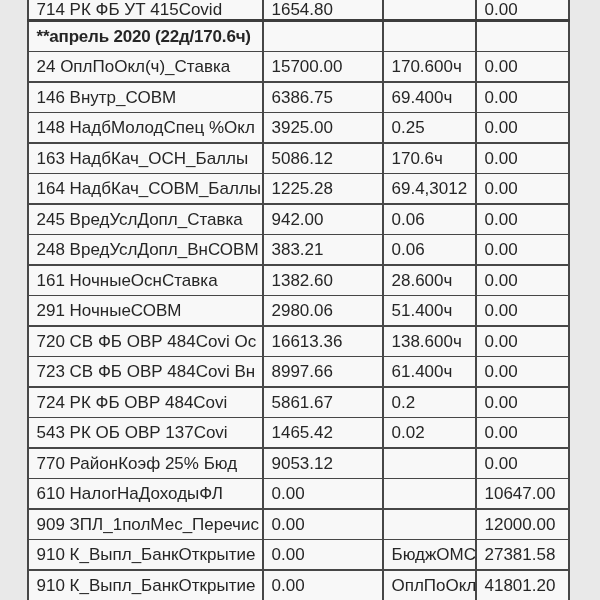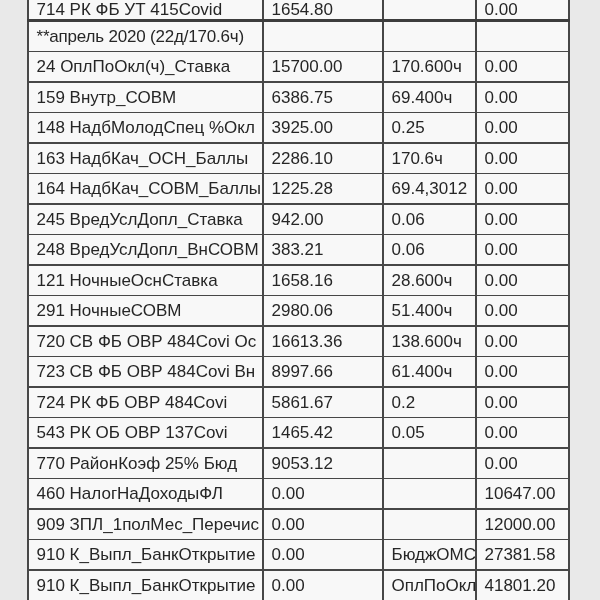--- a/index.html
+++ b/index.html
@@ -37,21 +37,21 @@
     color: #262626;
     font-size: 17px;
     line-height: 1;
     display: flex;
     align-items: center;
     padding: 0 4px 0 8px;
     white-space: nowrap;
     overflow: hidden;
   }
   .row.bold .cell {
-    font-weight: normal;
+    font-weight: bold;
     letter-spacing: -0.2px;
   }
   .row.first .cell {
     align-items: flex-end;
     padding-bottom: 2px;
   }
   .month-separator {
     position: absolute;
     left: 27px;
     top: 18.5px;
@@ -61,32 +61,32 @@
   }
 </style>
 </head>
 <body>
 
 <div class="screen">
   <div class="payroll-table">
       <div class="row first"><div class="cell col0">714 РК ФБ УТ 415Covid</div><div class="cell col1">1654.80</div><div class="cell col2"></div><div class="cell col3">0.00</div></div>
       <div class="row bold"><div class="cell col0">**апрель 2020 (22д/170.6ч)</div><div class="cell col1"></div><div class="cell col2"></div><div class="cell col3"></div></div>
       <div class="row"><div class="cell col0">24 ОплПоОкл(ч)_Ставка</div><div class="cell col1">15700.00</div><div class="cell col2">170.600ч</div><div class="cell col3">0.00</div></div>
-      <div class="row"><div class="cell col0">159 Внутр_СОВМ</div><div class="cell col1">6386.75</div><div class="cell col2">69.400ч</div><div class="cell col3">0.00</div></div>
+      <div class="row"><div class="cell col0">146 Внутр_СОВМ</div><div class="cell col1">6386.75</div><div class="cell col2">69.400ч</div><div class="cell col3">0.00</div></div>
       <div class="row"><div class="cell col0">148 НадбМолодСпец %Окл</div><div class="cell col1">3925.00</div><div class="cell col2">0.25</div><div class="cell col3">0.00</div></div>
-      <div class="row"><div class="cell col0">163 НадбКач_ОСН_Баллы</div><div class="cell col1">2286.10</div><div class="cell col2">170.6ч</div><div class="cell col3">0.00</div></div>
+      <div class="row"><div class="cell col0">163 НадбКач_ОСН_Баллы</div><div class="cell col1">5086.12</div><div class="cell col2">170.6ч</div><div class="cell col3">0.00</div></div>
       <div class="row"><div class="cell col0">164 НадбКач_СОВМ_Баллы</div><div class="cell col1">1225.28</div><div class="cell col2">69.4,3012</div><div class="cell col3">0.00</div></div>
       <div class="row"><div class="cell col0">245 ВредУслДопл_Ставка</div><div class="cell col1">942.00</div><div class="cell col2">0.06</div><div class="cell col3">0.00</div></div>
       <div class="row"><div class="cell col0">248 ВредУслДопл_ВнСОВМ</div><div class="cell col1">383.21</div><div class="cell col2">0.06</div><div class="cell col3">0.00</div></div>
-      <div class="row"><div class="cell col0">121 НочныеОснСтавка</div><div class="cell col1">1658.16</div><div class="cell col2">28.600ч</div><div class="cell col3">0.00</div></div>
+      <div class="row"><div class="cell col0">161 НочныеОснСтавка</div><div class="cell col1">1382.60</div><div class="cell col2">28.600ч</div><div class="cell col3">0.00</div></div>
       <div class="row"><div class="cell col0">291 НочныеСОВМ</div><div class="cell col1">2980.06</div><div class="cell col2">51.400ч</div><div class="cell col3">0.00</div></div>
       <div class="row"><div class="cell col0">720 СВ ФБ ОВР 484Covi Ос</div><div class="cell col1">16613.36</div><div class="cell col2">138.600ч</div><div class="cell col3">0.00</div></div>
       <div class="row"><div class="cell col0">723 СВ ФБ ОВР 484Covi Вн</div><div class="cell col1">8997.66</div><div class="cell col2">61.400ч</div><div class="cell col3">0.00</div></div>
       <div class="row"><div class="cell col0">724 РК ФБ ОВР 484Covi</div><div class="cell col1">5861.67</div><div class="cell col2">0.2</div><div class="cell col3">0.00</div></div>
-      <div class="row"><div class="cell col0">543 РК ОБ ОВР 137Covi</div><div class="cell col1">1465.42</div><div class="cell col2">0.05</div><div class="cell col3">0.00</div></div>
+      <div class="row"><div class="cell col0">543 РК ОБ ОВР 137Covi</div><div class="cell col1">1465.42</div><div class="cell col2">0.02</div><div class="cell col3">0.00</div></div>
       <div class="row"><div class="cell col0">770 РайонКоэф 25% Бюд</div><div class="cell col1">9053.12</div><div class="cell col2"></div><div class="cell col3">0.00</div></div>
-      <div class="row"><div class="cell col0">460 НалогНаДоходыФЛ</div><div class="cell col1">0.00</div><div class="cell col2"></div><div class="cell col3">10647.00</div></div>
+      <div class="row"><div class="cell col0">610 НалогНаДоходыФЛ</div><div class="cell col1">0.00</div><div class="cell col2"></div><div class="cell col3">10647.00</div></div>
       <div class="row"><div class="cell col0">909 ЗПЛ_1полМес_Перечис</div><div class="cell col1">0.00</div><div class="cell col2"></div><div class="cell col3">12000.00</div></div>
       <div class="row"><div class="cell col0">910 К_Выпл_БанкОткрытие</div><div class="cell col1">0.00</div><div class="cell col2">БюджОМС</div><div class="cell col3">27381.58</div></div>
       <div class="row"><div class="cell col0">910 К_Выпл_БанкОткрытие</div><div class="cell col1">0.00</div><div class="cell col2">ОплПоОкл</div><div class="cell col3">41801.20</div></div>
     </div>
   <div class="month-separator"></div>
 </div>
 
 </body></html>

